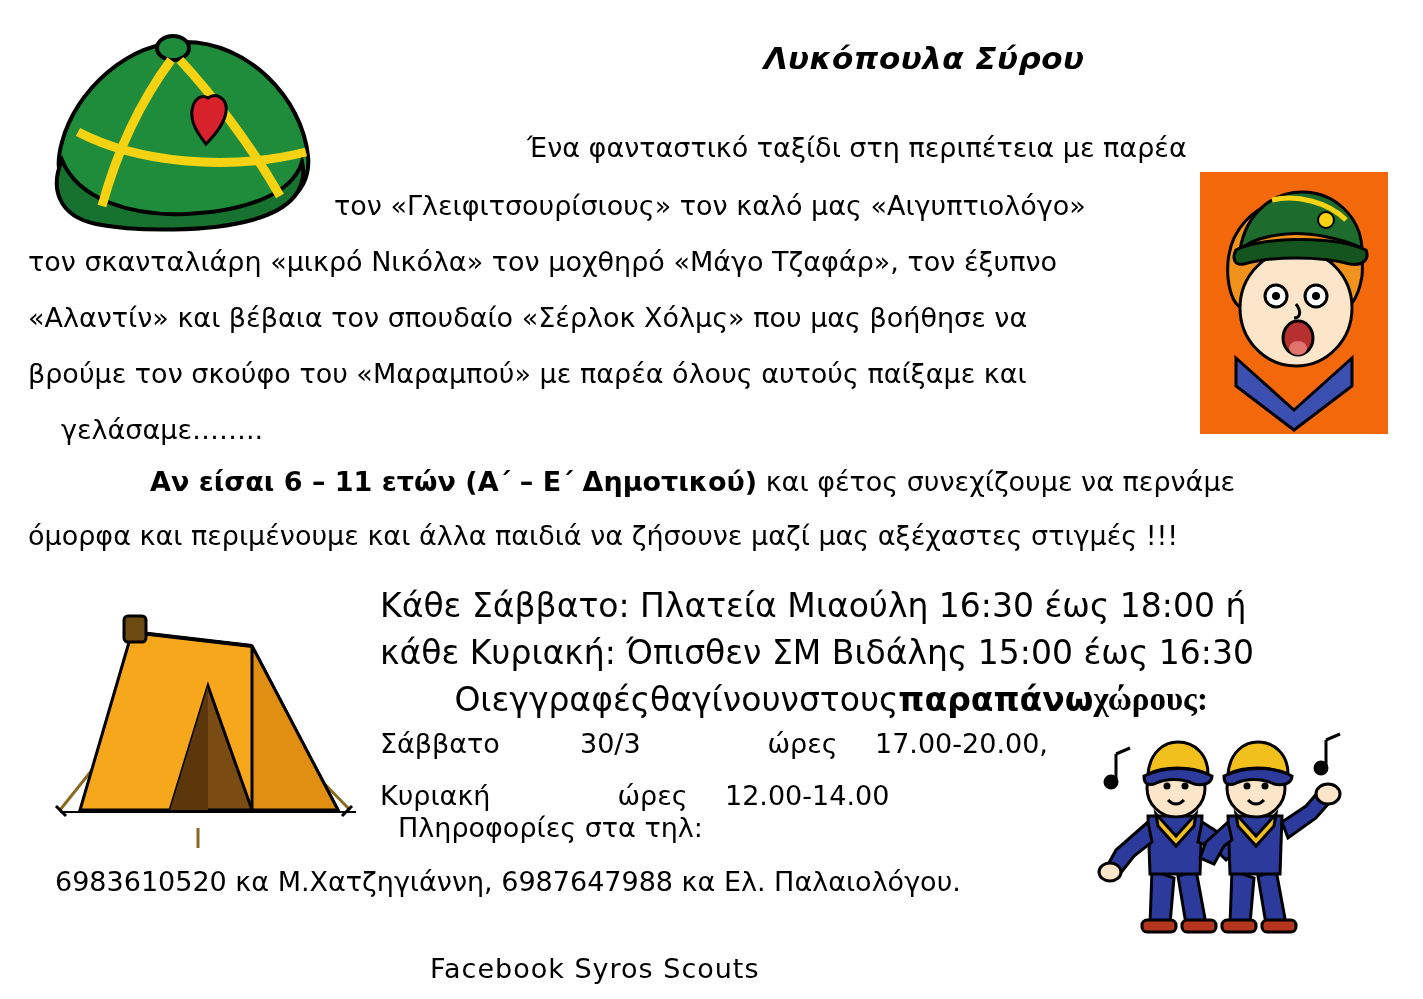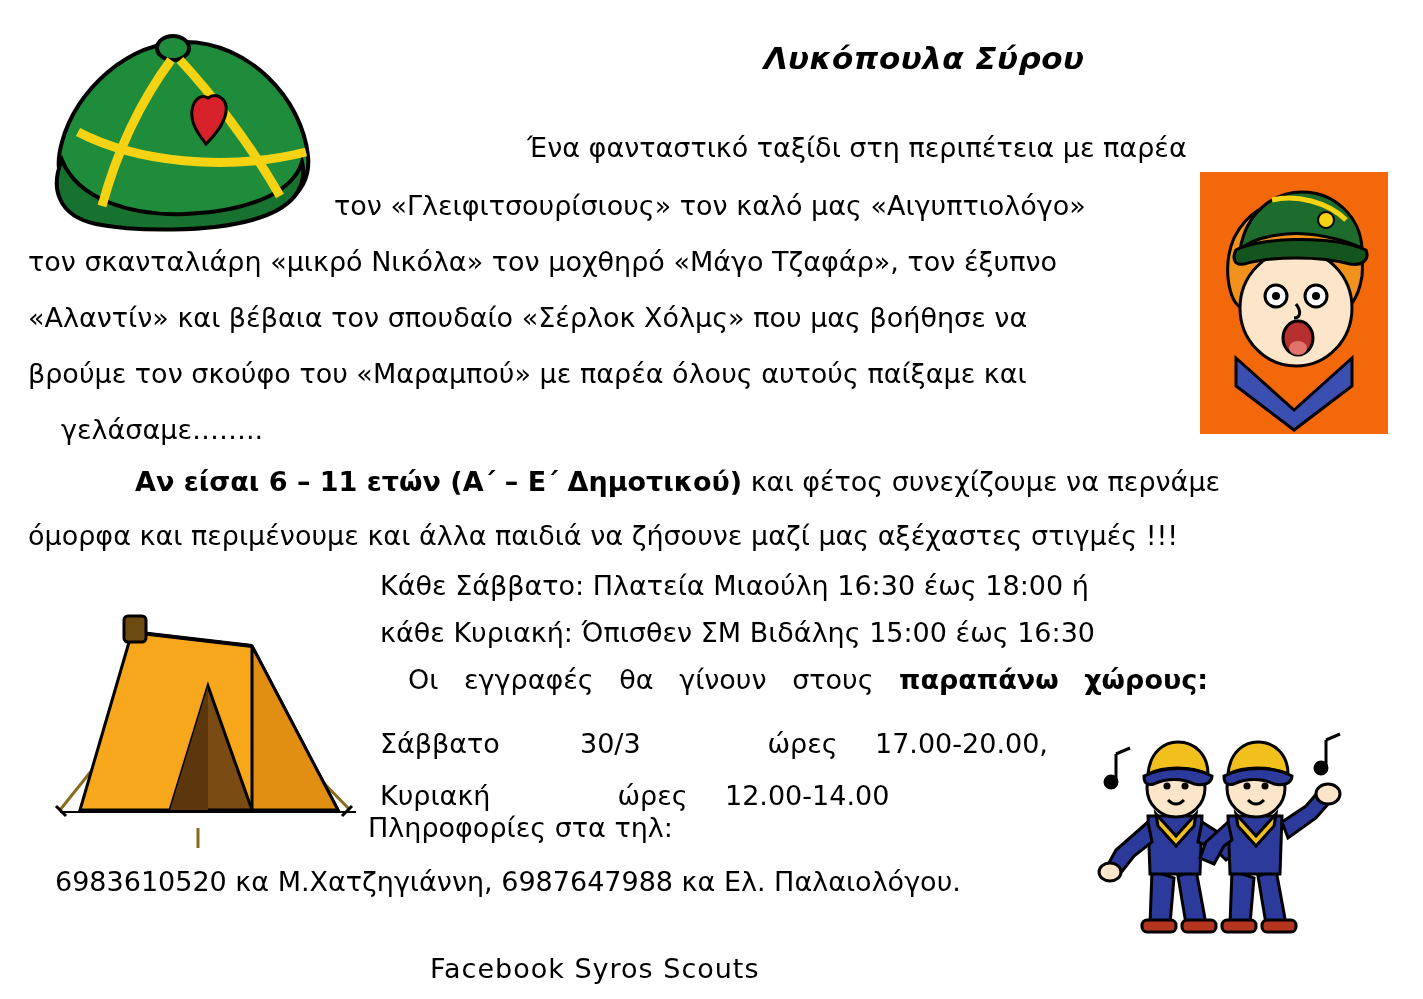--- a/index.html
+++ b/index.html
@@ -39,23 +39,23 @@
   .tline {
     position: absolute;
     font-size: 27px;
     white-space: nowrap;
   }
 
   
   .schedule {
     position: absolute;
     left: 380px;
-    top: 562px;
+    top: 582px;
     width: 830px;
-    font-size: 27px;
+    font-size: 33px;
     line-height: 47px;
   }
   .schedule .row {
     display: block;
     white-space: nowrap;
   }
   .schedule .row.spread {
     display: flex;
     justify-content: space-between;
   }
@@ -75,21 +75,21 @@
     display: flex;
     white-space: nowrap;
   }
   .tbl .c1 { width: 200px; }
   .tbl .c2 { width: 150px; }
   .tbl .c3 { width: 145px; text-align: center; }
   .tbl .c4 { width: 205px; }
 
   .info {
     position: absolute;
-    left: 368px;
+    left: 398px;
     top: 812px;
     font-size: 27px;
   }
   .phones {
     position: absolute;
     left: 55px;
     top: 866px;
     font-size: 27px;
     white-space: nowrap;
   }
@@ -185,21 +185,21 @@
   <div>
     <div class="tline" style="left:527px; top:132px;text-align:right;">Ένα φανταστικό  ταξίδι στη περιπέτεια   με παρέα</div>
     <div class="tline" style="left:334px; top:190px;">τον «Γλειφιτσουρίσιους» τον καλό μας «Αιγυπτιολόγο»</div>
     <div class="tline" style="left:28px; top:246px;">τον σκανταλιάρη «μικρό Νικόλα» τον μοχθηρό «Μάγο Τζαφάρ», τον έξυπνο</div>
     <div class="tline" style="left:28px; top:302px;">«Αλαντίν» και βέβαια τον σπουδαίο «Σέρλοκ Χόλμς» που μας βοήθησε να</div>
     <div class="tline" style="left:28px; top:358px;">βρούμε τον σκούφο του «Μαραμπού» με παρέα όλους αυτούς παίξαμε και</div>
     <div class="tline" style="left:28px; top:414px;margin-left:33px;">γελάσαμε……..</div>
   </div>
 
   <div>
-    <div class="tline" style="left:135px; top:466px;">
+    <div class="tline" style="left:150px; top:466px;">
       <span class="bold" style="font-weight:bold;">Αν είσαι 6 – 11 ετών (Α΄ – Ε΄ Δημοτικού)</span><span> και φέτος συνεχίζουμε να περνάμε</span>
     </div>
     <div class="tline" style="left:28px; top:520px;">όμορφα και περιμένουμε και άλλα παιδιά να ζήσουνε μαζί μας αξέχαστες στιγμές !!!</div>
   </div>
 
   <div class="art tent">
     <svg viewBox="0 0 360 250" width="360" height="250" aria-hidden="true">
 
       <path d="M40 210 L88 150 M330 210 L262 140 M178 228 L178 248" stroke="#8A6A1E" stroke-width="3" fill="none"></path>
 
@@ -216,28 +216,28 @@
 
       <path d="M40 212 L336 212" stroke="#000" stroke-width="2"></path>
 
       <path d="M36 206 L46 216 M332 206 L322 216" stroke="#000" stroke-width="3"></path>
     </svg>
   </div>
 
   <div class="schedule">
     <div class="row">Κάθε Σάββατο: Πλατεία Μιαούλη 16:30 έως 18:00  ή</div>
     <div class="row">κάθε Κυριακή: Όπισθεν ΣΜ Βιδάλης 15:00 έως 16:30</div>
-    <div class="row spread indent" style="width:800px;">
+    <div class="row spread indent" style="width:800px;justify-content:flex-end;">
       <span>Οι</span>
       <span>εγγραφές</span>
       <span>θα</span>
       <span>γίνουν</span>
       <span>στους</span>
       <span style="font-weight:bold;">παραπάνω</span>
-      <span style="font-weight:bold;">χώρους:</span>
+      <span style="font-weight:bold;font-family:Liberation Serif, serif;">χώρους:</span>
     </div>
   </div>
 
   <div class="tbl">
     <div class="r">
       <span class="c1">Σάββατο</span>
       <span class="c2">30/3</span>
       <span class="c3">ώρες</span>
       <span class="c4">17.00-20.00,</span>
     </div>

